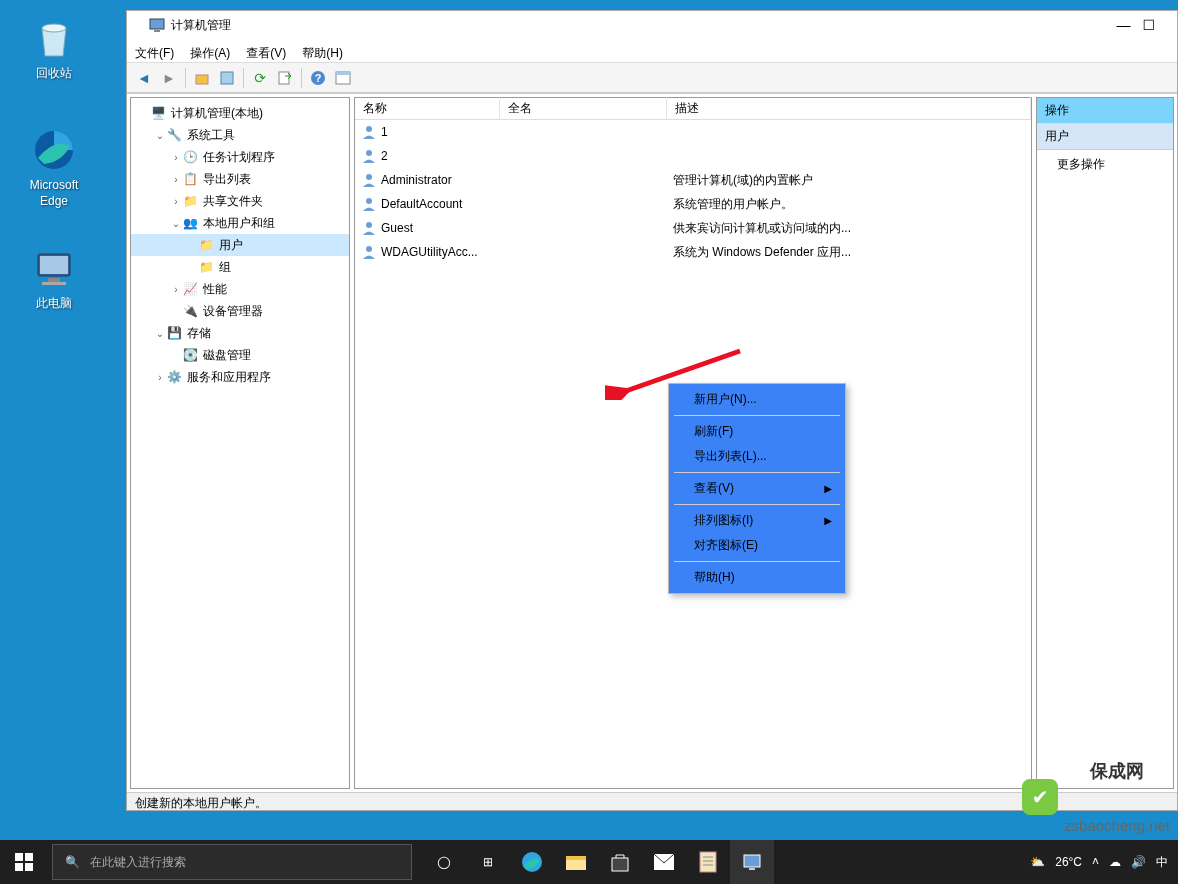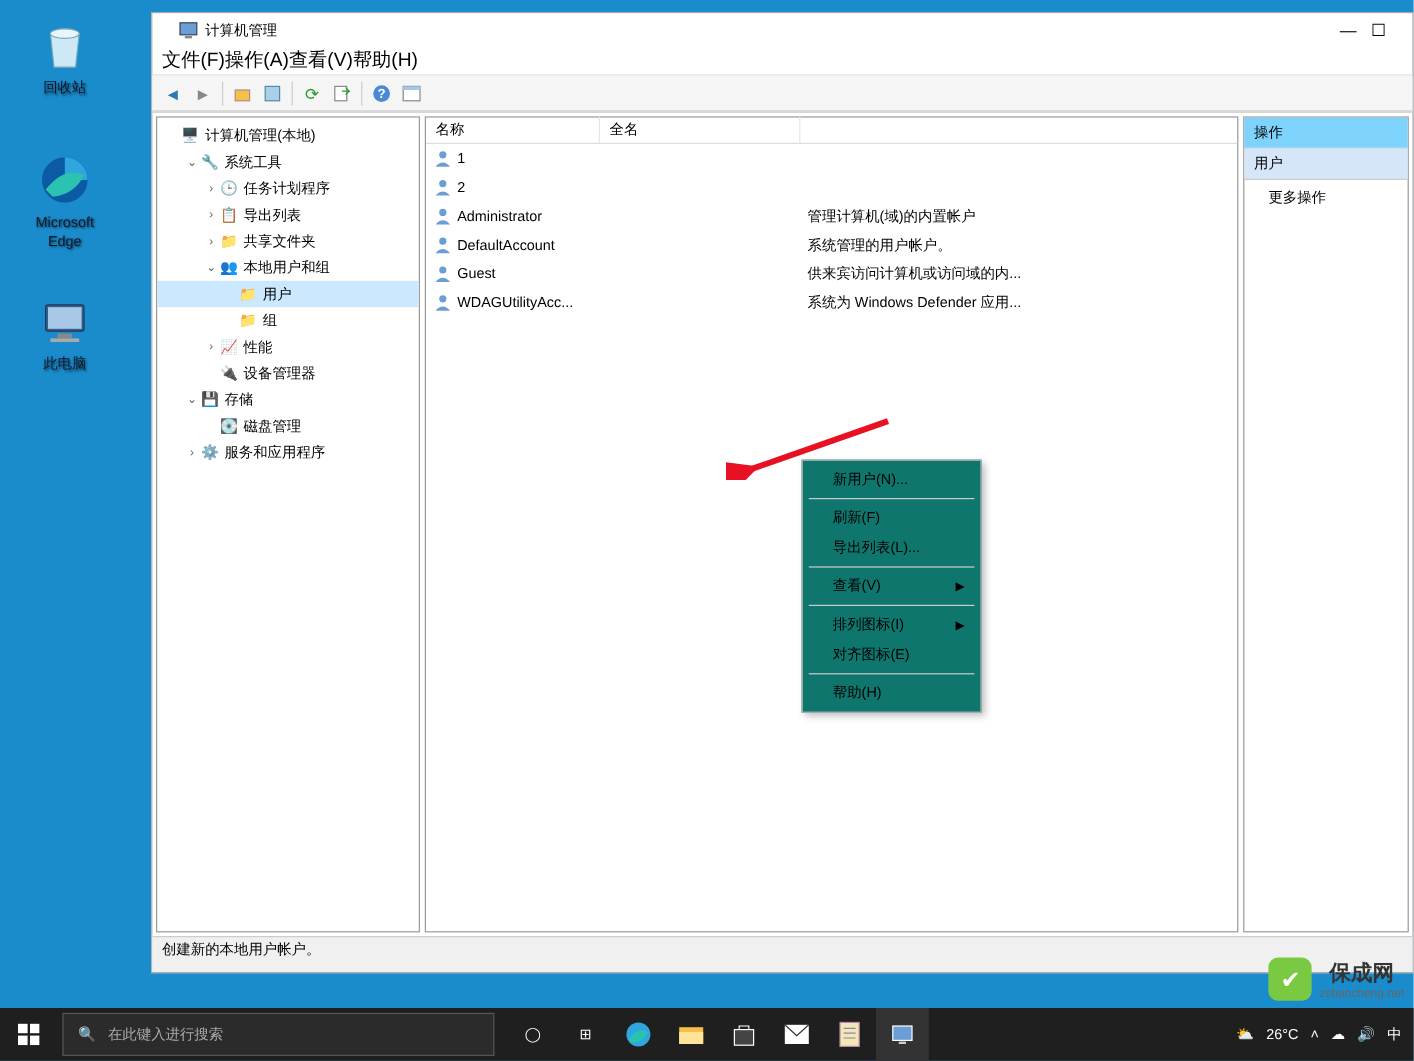--- a/index.html
+++ b/index.html
@@ -1,29 +1,29 @@
 <!DOCTYPE html>
 <html><head>
 <meta charset="utf-8">
 <style>
 * { box-sizing: border-box; margin: 0; padding: 0; font-family: "Microsoft YaHei", "Segoe UI", sans-serif; }
 body { width: 1178px; height: 884px; background: #1a8ccc; overflow: hidden; position: relative; }
 
 
-.desktop-icon { position: absolute; width: 80px; text-align: center; color: #0f172a; font-size: 12px; cursor: pointer; }
+.desktop-icon { position: absolute; width: 80px; text-align: center; color: #ffffff; font-size: 12px; cursor: pointer; }
 .desktop-icon .ico { width: 48px; height: 48px; margin: 0 auto 4px; display: flex; align-items: center; justify-content: center; }
 .desktop-icon .label { text-shadow: 1px 1px 2px rgba(0,0,0,.6); line-height: 1.3; }
 
 
 .window { position: absolute; left: 126px; top: 10px; right: 0; bottom: 73px; background: #fff; border: 1px solid #aaa; display: flex; flex-direction: column; }
 .titlebar { height: 28px; display: flex; align-items: center; padding: 0 22px; font-size: 12px; }
 .titlebar .app-icon { width: 16px; height: 16px; margin-right: 6px; }
 .titlebar .title { flex: 1; }
 .titlebar .win-buttons { display: flex; gap: 12px; font-size: 14px; }
-.menubar { height: 24px; display: flex; align-items: center; padding: 0 8px; gap: 0; font-size: 16px; border-bottom: 1px solid #ddd; }
+.menubar { height: 24px; display: flex; align-items: flex-end; padding: 0 8px; gap: 16px; font-size: 12px; border-bottom: 1px solid #ddd; }
 .menubar span { cursor: default; }
 .toolbar { height: 30px; display: flex; align-items: center; padding: 0 6px; gap: 3px; border-bottom: 1px solid #ccc; background: #f5f5f5; }
 .toolbar .tbtn { width: 22px; height: 22px; display: flex; align-items: center; justify-content: center; font-size: 14px; border: 1px solid transparent; }
 .toolbar .sep { width: 1px; height: 20px; background: #ccc; margin: 0 2px; }
 
 .content { flex: 1; display: flex; border-top: 1px solid #ccc; min-height: 0; }
 .tree-pane { width: 220px; border: 1px solid #999; margin: 3px 2px 3px 3px; padding: 4px 0; font-size: 12px; overflow: hidden; }
 .tree-item { display: flex; align-items: center; height: 22px; cursor: default; white-space: nowrap; }
 .tree-item .expander { width: 14px; text-align: center; color: #666; font-size: 10px; }
 .tree-item .ticon { width: 16px; height: 16px; margin-right: 4px; display: inline-flex; align-items: center; justify-content: center; font-size: 12px; }
@@ -43,44 +43,44 @@
 .col-name { width: 145px; }
 .col-fullname { width: 167px; }
 .col-desc { flex: 1; }
 .usr-icon { width: 16px; height: 16px; margin-right: 4px; display:inline-block; }
 
 .actions-pane { width: 138px; border: 1px solid #999; margin: 3px 3px 3px 2px; font-size: 12px; }
 .actions-pane .hdr { background: #7dd3fc; padding: 4px 8px; border-bottom: 1px solid #ddd; }
 .actions-pane .section { padding: 4px 8px; background: #d4e6f7; border-bottom: 1px solid #ccc; }
 .actions-pane .action-item { padding: 6px 20px; }
 
-.statusbar { height: 30px; border-top: 1px solid #ccc; padding: 2px 8px; font-size: 12px; background: #f0f0f0; }
-
-
-.context-menu { position: absolute; left: 313px; top: 263px; width: 150px; background: #0f766e; border: 1px solid #b8b8b8; box-shadow: 3px 3px 6px rgba(0,0,0,.25); font-size: 12px; padding: 3px; }
+.statusbar { height: 18px; border-top: 1px solid #ccc; padding: 2px 8px; font-size: 12px; background: #f0f0f0; }
+
+
+.context-menu { position: absolute; left: 313px; top: 263px; width: 178px; background: #3b82f6; border: 1px solid #b8b8b8; box-shadow: 3px 3px 6px rgba(0,0,0,.25); font-size: 12px; padding: 3px; }
 .context-menu .mi { height: 25px; display: flex; align-items: center; padding: 0 22px; cursor: default; position: relative; }
 .context-menu .msep { height: 1px; background: #ccc; margin: 3px 2px; }
 .context-menu .arrow { position: absolute; right: 10px; font-size: 10px; }
 
 
 .red-arrow { position: absolute; pointer-events: none; }
 
 
 .taskbar { position: absolute; left: 0; right: 0; bottom: 0; height: 44px; background: #1f1f1f; display: flex; align-items: center; color: #fff; font-size: 12px; }
 .taskbar .start { width: 48px; height: 44px; display: flex; align-items: center; justify-content: center; }
 .taskbar .search { flex: 0 0 360px; height: 36px; background: #2b2b2b; margin: 0 4px; display: flex; align-items: center; padding: 0 12px; gap: 10px; color: #aaa; border:1px solid #555;}
 .taskbar .tbicons { display: flex; align-items: center; margin-left: 6px; }
 .taskbar .tbicons > div { width: 44px; height: 44px; display: flex; align-items: center; justify-content: center; }
 .taskbar .tray { margin-left: auto; display: flex; align-items: center; gap: 10px; padding: 0 10px; }
 
 
 .watermark { position: absolute; right: 8px; bottom: 50px; display: flex; align-items: center; gap: 6px; }
 .watermark .shield { width: 36px; height: 36px; background: #7ac943; border-radius: 8px; display:flex; align-items:center; justify-content:center; color:#fff; font-size:20px; }
 .watermark .wm-text { text-align: center; font-size: 18px; font-weight: bold; color: #333; }
-.watermark .wm-sub { font-size: 10px; color: #666; }
+.watermark .wm-sub { font-size: 15px; color: #666; margin-top: 34px; }
 
 svg { display: block; }
 </style>
 </head>
 <body>
 
 <div class="desktop-icon" style="left:14px; top:14px;">
   <div class="ico">
     <svg width="44" height="44" viewBox="0 0 44 44">
         <path d="M10 12 L34 12 L31 40 L13 40 Z" fill="#cde9f5" stroke="#7ab" stroke-width="1"></path>
@@ -239,20 +239,21 @@
           <span class="expander">›</span>
           <span class="ticon">⚙️</span>
           <span class="tlabel">服务和应用程序</span>
         </div>
     </div>
 
     <div class="list-pane">
       <div class="list-header">
         <div class="col col-name">名称</div>
         <div class="col col-fullname">全名</div>
+        <div class="col col-desc">描述</div>
       </div>
       <div class="list-body" id="list-body">
 
         <div class="list-row">
             <div class="col col-name">
               <span class="usr-icon">
                 <svg width="16" height="16">
                   <circle cx="8" cy="5" r="3" fill="#6a9ed4"></circle>
                   <path d="M2 15 Q8 8 14 15 Z" fill="#6a9ed4"></path>
                 </svg>

